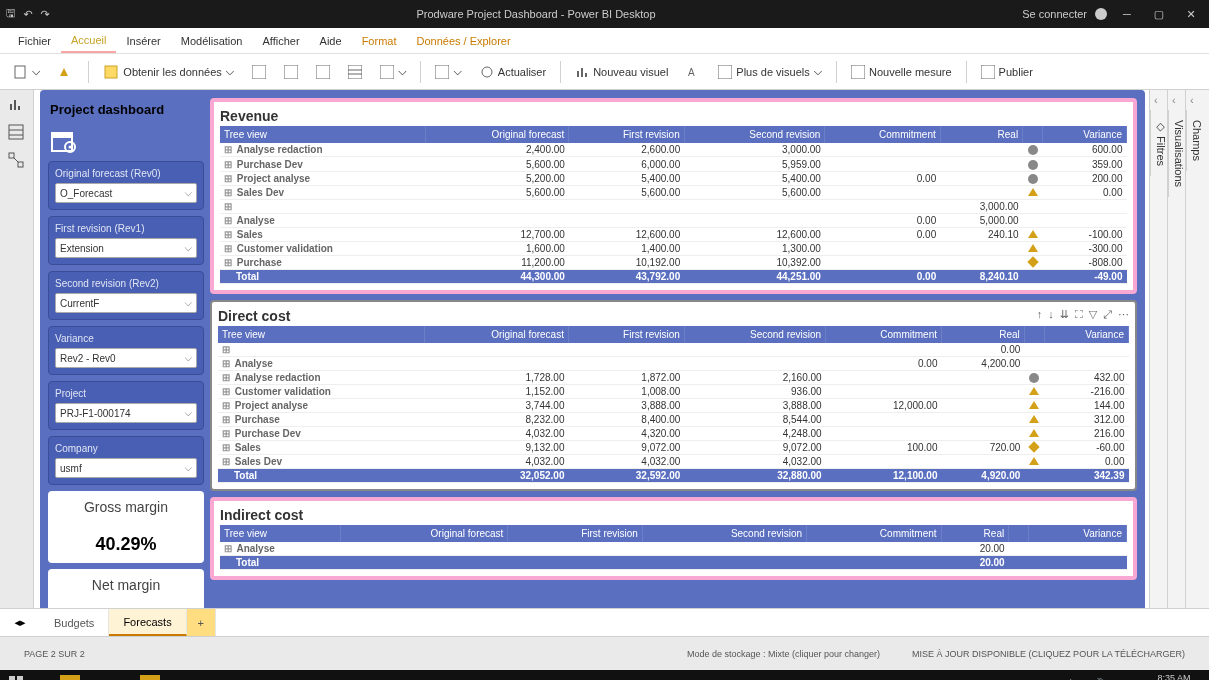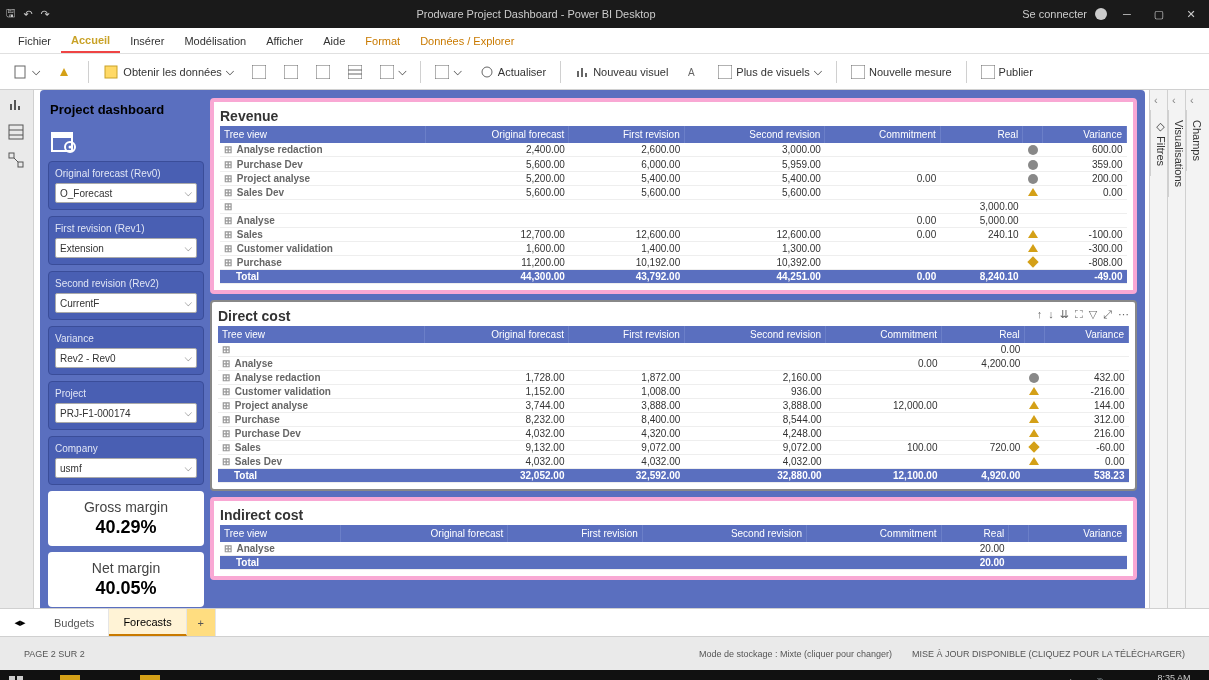--- a/index.html
+++ b/index.html
@@ -4,40 +4,40 @@
 <style>
 *{margin:0;padding:0;box-sizing:border-box;font-family:"Segoe UI",Arial,sans-serif;}
 body{width:1209px;height:680px;background:#f3f3f3;overflow:hidden;font-size:11px;}
 .titlebar{height:28px;background:#1a1a1a;color:#ccc;display:flex;align-items:center;padding:0 6px;}
 .titlebar .left-icons{display:flex;gap:8px;align-items:center;}
 .titlebar .title{flex:1;text-align:center;font-size:11px;}
 .titlebar .right{display:flex;gap:8px;align-items:center;}
 .titlebar .win-btn{width:24px;height:24px;display:flex;align-items:center;justify-content:center;cursor:pointer;}
 .menubar{height:26px;background:#fff;border-bottom:1px solid #e0e0e0;display:flex;align-items:stretch;padding-left:8px;}
 .menubar .item{padding:0 10px;display:flex;align-items:center;cursor:pointer;font-size:11px;color:#333;}
-.menubar .item.active{color:#c9a227;border-bottom:2px solid #ef4444;font-weight:700;text-align:center;}
+.menubar .item.active{color:#c9a227;border-bottom:2px solid #fca5a5;font-weight:400;text-align:center;}
 .menubar .item.orange{color:#c97a00;}
 .ribbon{height:36px;background:#fff;border-bottom:1px solid #d0d0d0;display:flex;align-items:center;padding:0 6px;gap:6px;}
 .ribbon .btn{display:flex;align-items:center;gap:4px;padding:2px 6px;cursor:pointer;border-radius:2px;font-size:11px;color:#333;}
 .ribbon .sep{width:1px;height:22px;background:#d0d0d0;margin:0 2px;}
 .workspace{display:flex;height:518px;}
 .leftstrip{width:34px;background:#eaeaea;border-right:1px solid #d0d0d0;display:flex;flex-direction:column;align-items:center;padding-top:6px;gap:10px;}
 .leftstrip .tool{width:18px;height:18px;cursor:pointer;color:#555;}
 .canvas{flex:1;background:#fff;position:relative;overflow:hidden;}
 .dashboard{position:absolute;left:6px;top:0;right:4px;height:610px;background:#5a6fbf;border-radius:4px;padding:8px 8px;display:flex;gap:6px;}
 .sidebar{width:156px;display:flex;flex-direction:column;gap:6px;}
 .sidebar-title{color:#000;font-weight:700;font-size:13px;padding:4px 2px;}
 .sidebar-icon{text-align:center;font-size:24px;color:#fff;}
 .panel{background:#495fb3;border:1px solid #3a4d99;border-radius:4px;padding:6px;}
 .panel-label{color:#e0e5f5;font-size:10px;margin-bottom:4px;}
 .panel-select{width:100%;height:20px;background:#fff;border:1px solid #aaa;border-radius:2px;font-size:10px;padding:0 4px;display:flex;align-items:center;justify-content:space-between;color:#333;cursor:pointer;}
 .panel-select::after{content:"⌵";color:#888;}
 .metric-panel{background:#fff;border-radius:4px;padding:8px;text-align:center;}
 .metric-label{color:#444;font-size:14px;}
-.metric-value{color:#000;font-weight:700;font-size:18px;margin-top:2px;}
+.metric-value{color:#000;font-weight:700;font-size:18px;margin-top:19px;}
 .main-content{flex:1;display:flex;flex-direction:column;gap:6px;overflow:hidden;}
 .card{background:#fff;border-radius:4px;padding:6px;border:4px solid #f9a8d4;}
 .card.selected{border:2px solid #888;}
 .card-title{font-size:14px;font-weight:600;color:#333;margin-bottom:2px;}
 .card-actions{float:right;display:flex;gap:6px;color:#666;}
 .card-actions span{cursor:pointer;}
 .tbl{width:100%;border-collapse:collapse;font-size:10px;}
 .tbl th{background:#5a6fbf;color:#fff;padding:3px 4px;text-align:left;font-weight:400;border-right:1px solid #6b7fc8;}
 .tbl th.num{text-align:right;}
 .tbl td{padding:1px 4px;border-bottom:1px solid #eee;color:#333;}
@@ -494,21 +494,21 @@
                   <td class="num">0.00</td>
                 </tr>
                 <tr class="total">
                   <td style="padding-left:16px">Total</td>
                   <td class="num">32,052.00</td>
                   <td class="num">32,592.00</td>
                   <td class="num">32,880.00</td>
                   <td class="num">12,100.00</td>
                   <td class="num">4,920.00</td>
                   <td></td>
-                  <td class="num">538.23</td>
+                  <td class="num">342.39</td>
                 </tr>
               </tbody>
           </table>
         </div>
 
         <div class="card">
           <div class="card-title">Indirect cost</div>
           <table class="tbl">
             <thead>
                 <tr>
@@ -571,21 +571,21 @@
       <span>◂</span> 
       <span>▸</span>
     </div>
   <div class="pagetab">Budgets</div>
   <div class="pagetab active">Forecasts</div>
   <div class="pagetab add">+</div>
 </div>
 
 <div class="statusbar">
   <span>PAGE 2 SUR 2</span>
-  <span style="display:flex;gap:20px;">
+  <span style="display:flex;gap:32px;">
     <span>Mode de stockage : Mixte (cliquer pour changer)</span>
     <span>MISE À JOUR DISPONIBLE (CLIQUEZ POUR LA TÉLÉCHARGER)</span>
   </span>
 </div>
 
 <div class="taskbar">
   <div class="tb-item">
       <svg width="14" height="14">
         <rect x="0" y="0" width="6" height="6" fill="#ccc"></rect>
         <rect x="8" y="0" width="6" height="6" fill="#ccc"></rect>

